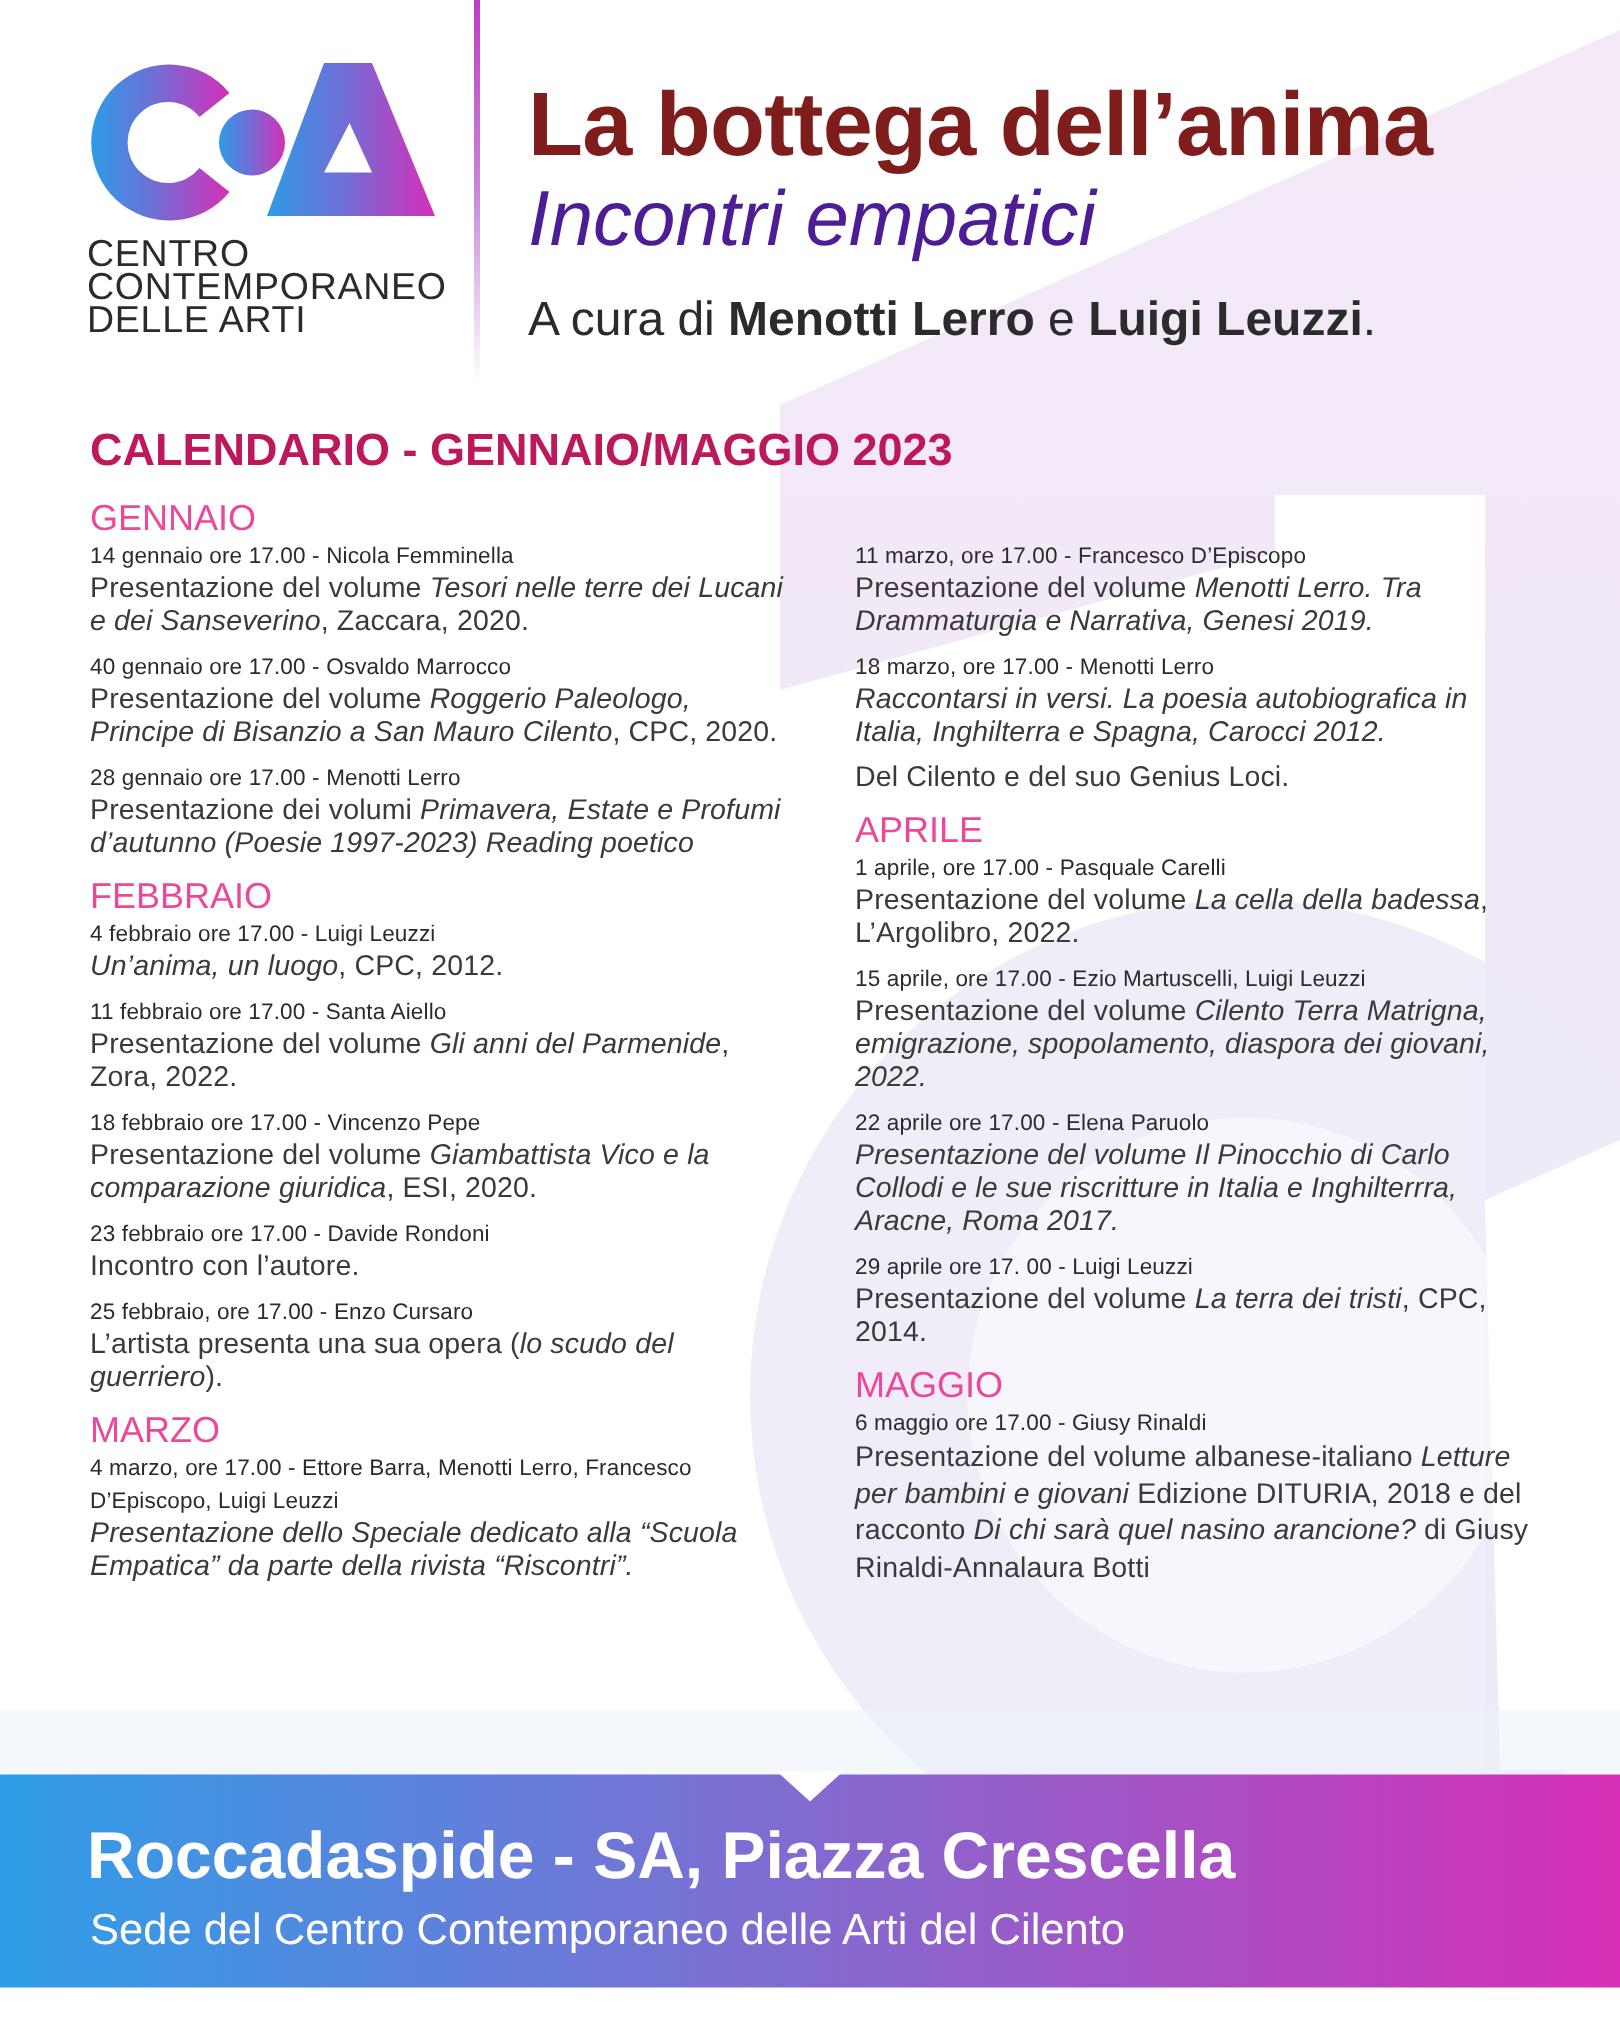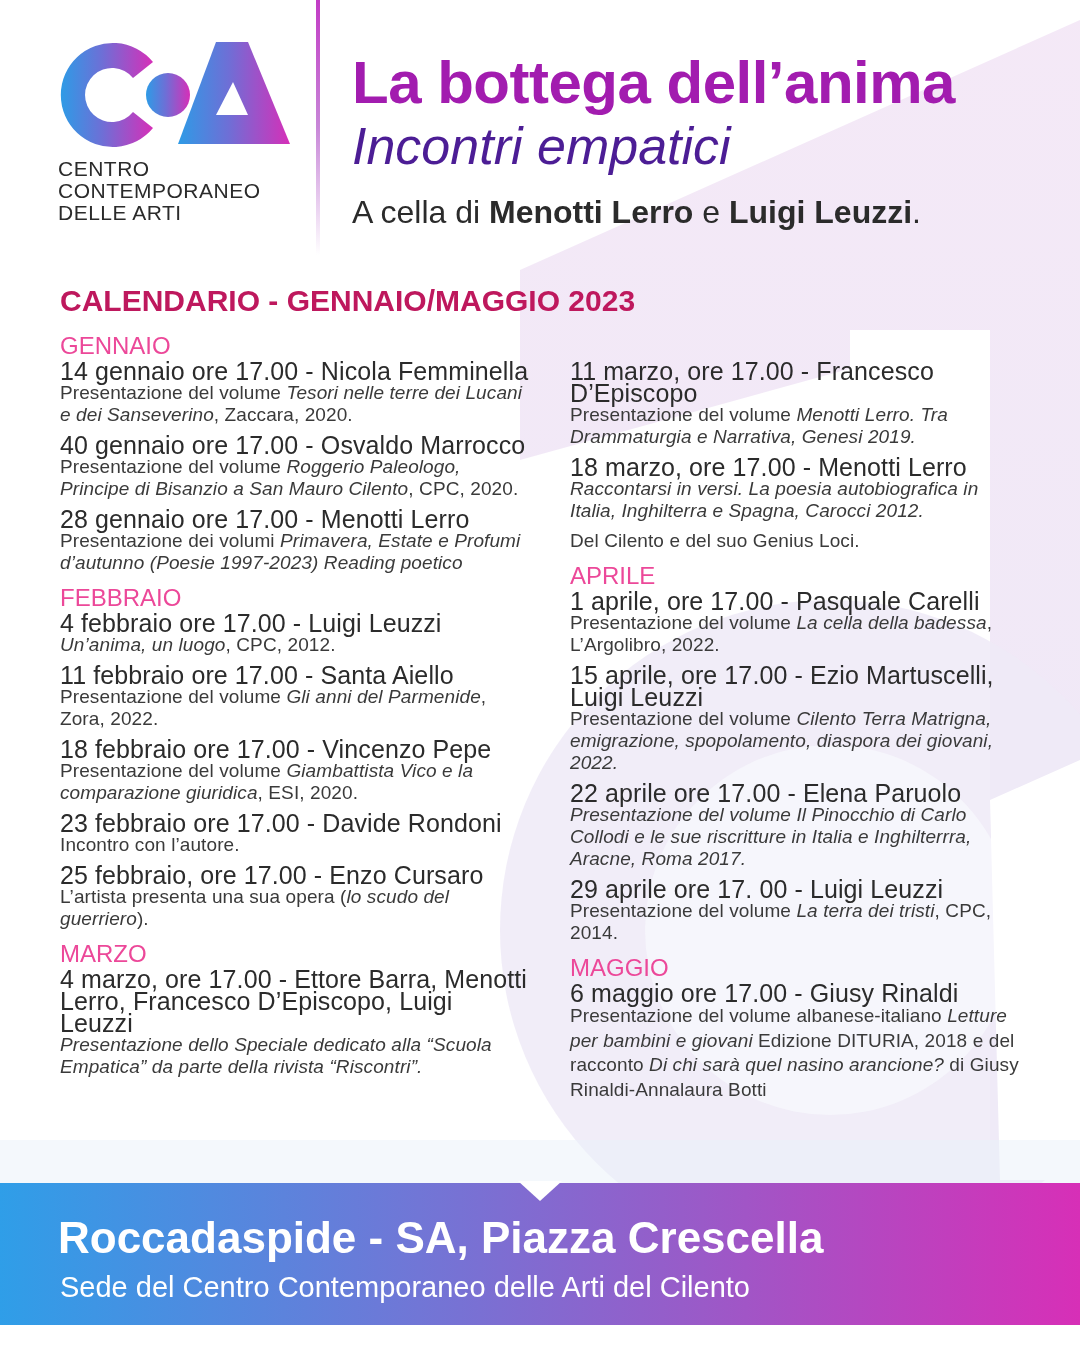--- a/index.html
+++ b/index.html
@@ -3,42 +3,42 @@
 <meta charset="utf-8">
 <style>
   * { margin: 0; padding: 0; box-sizing: border-box; }
   html, body { width: 1080px; height: 1350px; overflow: hidden; background: #ffffff; }
   body { position: relative; font-family: "Liberation Sans", "DejaVu Sans", sans-serif; color: #2b2b2b; }
 
   .bg-deco { position: absolute; left: 0; top: 0; width: 1080px; height: 1350px; z-index: 0; }
 
   .logo { position: absolute; left: 58px; top: 40px; width: 240px; z-index: 2; }
   .logo svg { display: block; }
-  .logo-text { margin-top: 8px; font-size: 21px; line-height: 22px; letter-spacing: 0.5px; color: #2b2b2b; }
+  .logo-text { margin-top: 8px; font-size: 25px; line-height: 22px; letter-spacing: 0.5px; color: #2b2b2b; }
   .logo-text div { white-space: nowrap; }
 
   .vline { position: absolute; left: 316px; top: 0; width: 4px; height: 255px; z-index: 2;
            background: linear-gradient(to bottom, #c23bc5 0%, #c887d8 50%, rgba(230,225,245,0) 100%); }
 
   .header { position: absolute; left: 352px; top: 50px; z-index: 2; }
-  .title { font-size: 60px; font-weight: bold; line-height: 66px; color: #a21caf; letter-spacing: -0.5px; white-space: nowrap; }
+  .title { font-size: 60px; font-weight: bold; line-height: 66px; color: #7f1d1d; letter-spacing: -0.5px; white-space: nowrap; }
   .subtitle { font-size: 52px; font-style: italic; line-height: 60px; color: #4c1d95; white-space: nowrap; }
   .curators { margin-top: 16px; font-size: 32px; line-height: 40px; color: #2b2b2b; white-space: nowrap; }
   .curators b { font-weight: bold; }
 
   .cal-title { position: absolute; left: 60px; top: 284px; font-size: 30px; font-weight: bold; color: #be185d; z-index: 2; white-space: nowrap; }
 
   .col { position: absolute; z-index: 2; width: 470px; }
   .col-left { left: 60px; top: 332px; }
   .col-right { left: 570px; top: 360px; width: 450px; }
 
   .month { font-size: 24px; color: #ec4899; line-height: 28px; margin-top: 10px; }
   .month.first { margin-top: 0; }
   .event { margin-bottom: 8px; }
-  .event-head { font-size: 25px; line-height: 22px; color: #2b2b2b; font-weight: 500; }
+  .event-head { font-size: 15px; line-height: 22px; color: #2b2b2b; font-weight: 500; }
   .event-desc { font-size: 19px; line-height: 22px; color: #3a3a3a; }
   .event-desc i { font-style: italic; }
   .event-head, .event-desc { letter-spacing: 0.1px; }
 
   .footer { position: absolute; left: 0; top: 1183px; width: 1080px; height: 142px; z-index: 3;
             background: linear-gradient(to right, #2f9ee8 0%, #6b7ad8 35%, #9a5ac8 65%, #d72fb7 100%); }
   .footer-notch { position: absolute; left: 518px; top: 1181px; width: 0; height: 0; z-index: 4;
                   border-left: 22px solid transparent; border-right: 22px solid transparent; border-top: 20px solid #ffffff; }
   .footer-title { position: absolute; left: 58px; top: 30px; font-size: 44px; font-weight: bold; color: #ffffff; white-space: nowrap; }
   .footer-sub { position: absolute; left: 60px; top: 88px; font-size: 29px; color: #ffffff; white-space: nowrap; }
@@ -83,21 +83,21 @@
     <div>DELLE ARTI</div>
   </div>
 </div>
 
 <div class="vline"></div>
 
 <div class="header">
   <div class="title">La bottega dell’anima</div>
   <div class="subtitle">Incontri empatici</div>
   <div class="curators">
-    <span>A cella di </span><b>Menotti Lerro</b><span> e </span><b>Luigi Leuzzi</b><span>.</span>
+    <span>A cura di </span><b>Menotti Lerro</b><span> e </span><b>Luigi Leuzzi</b><span>.</span>
   </div>
 </div>
 
 <div class="cal-title">CALENDARIO - GENNAIO/MAGGIO 2023</div>
 
 <div class="col col-left">
   <div class="month first">GENNAIO</div>
   <div class="event">
     <div class="event-head">14 gennaio ore 17.00 - Nicola Femminella</div>
     <div class="event-desc"><span>Presentazione del volume </span><i>Tesori nelle terre dei Lucani e dei Sanseverino</i><span>, Zaccara, 2020.</span></div>

